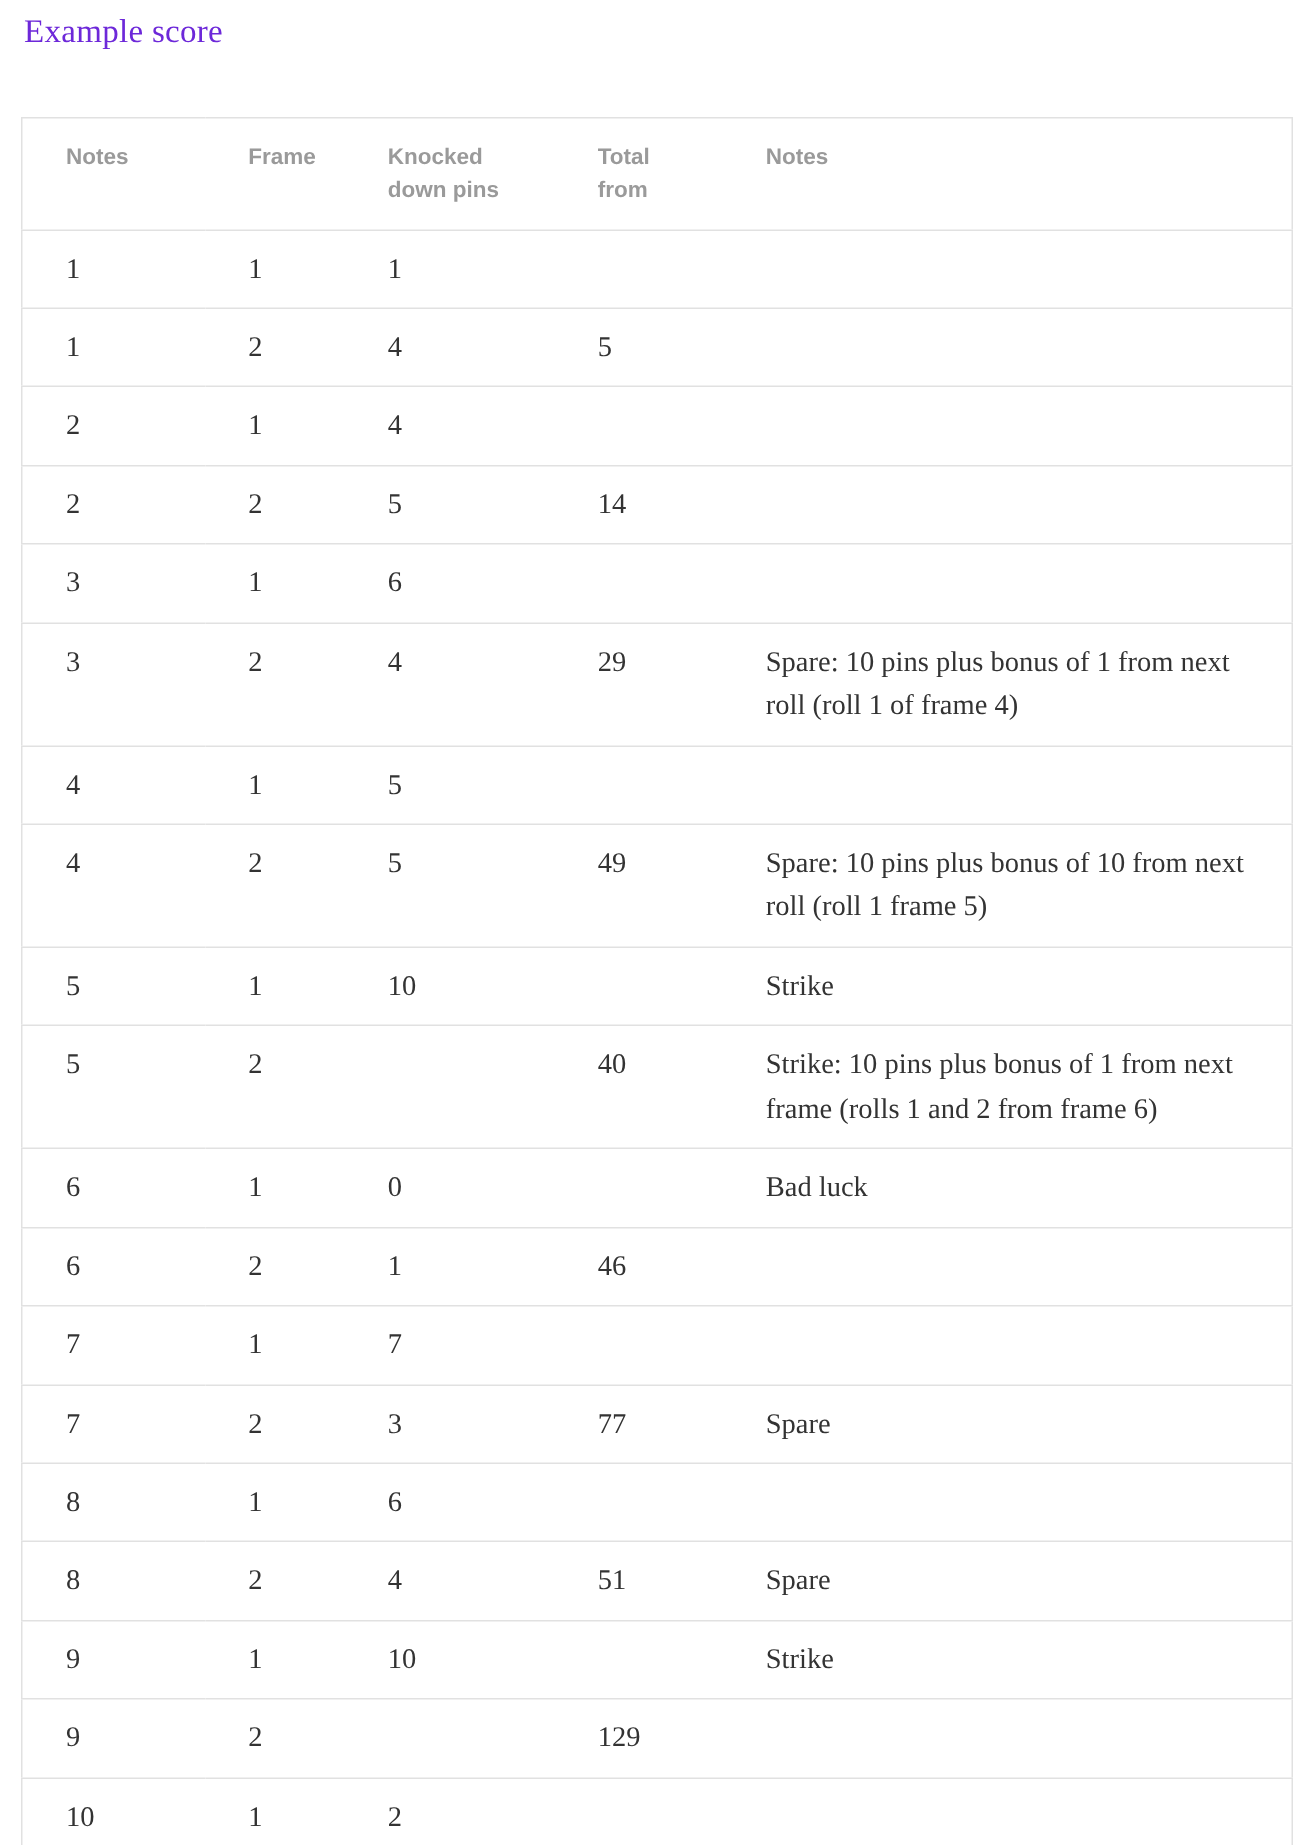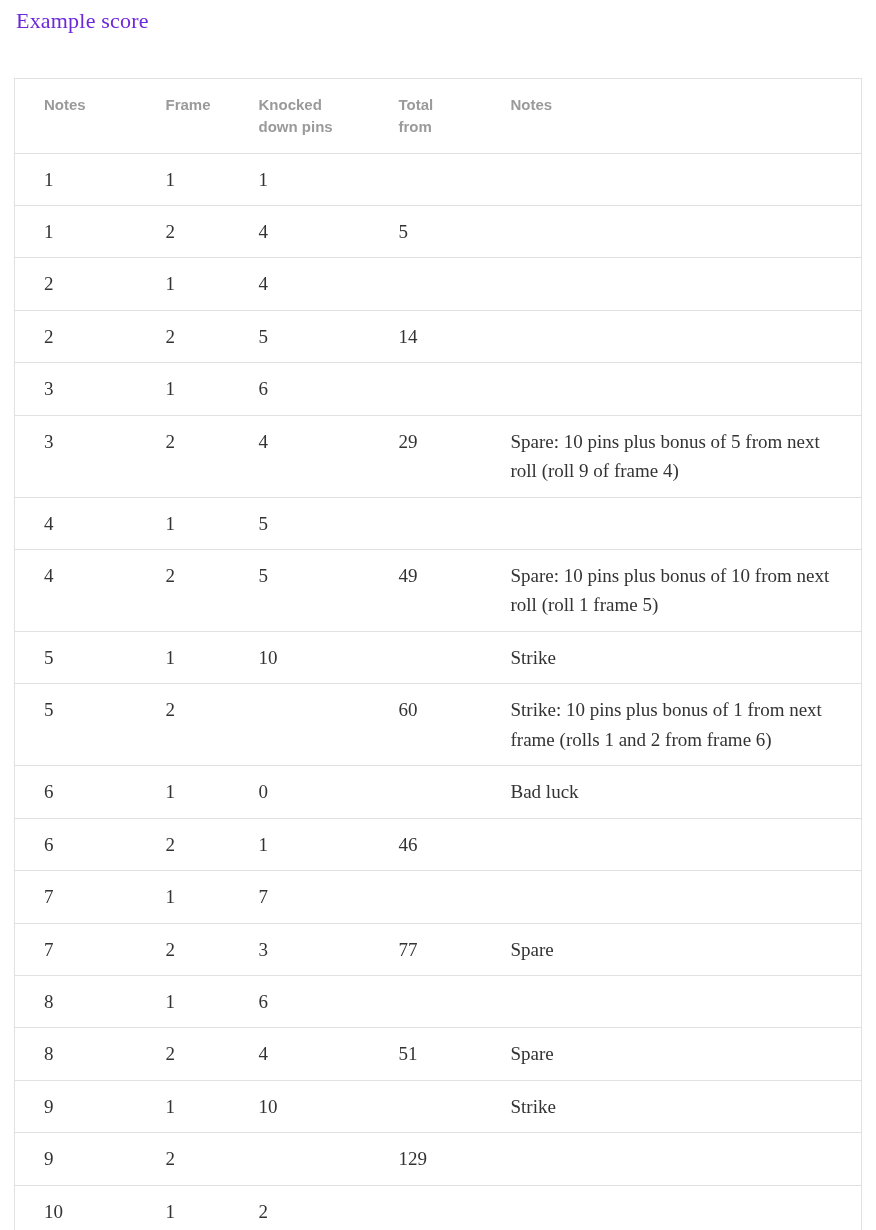--- a/index.html
+++ b/index.html
@@ -120,21 +120,21 @@
           <td class="col-1">1</td>
           <td class="col-2">6</td>
           <td class="col-3"></td>
           <td class="col-4"></td>
         </tr>
         <tr>
           <td class="col-0">3</td>
           <td class="col-1">2</td>
           <td class="col-2">4</td>
           <td class="col-3">29</td>
-          <td class="col-4">Spare: 10 pins plus bonus of 5 from next roll (roll 9 of frame 4)</td>
+          <td class="col-4">Spare: 10 pins plus bonus of 1 from next roll (roll 1 of frame 4)</td>
         </tr>
         <tr>
           <td class="col-0">4</td>
           <td class="col-1">1</td>
           <td class="col-2">5</td>
           <td class="col-3"></td>
           <td class="col-4"></td>
         </tr>
         <tr>
           <td class="col-0">4</td>
@@ -147,21 +147,21 @@
           <td class="col-0">5</td>
           <td class="col-1">1</td>
           <td class="col-2">10</td>
           <td class="col-3"></td>
           <td class="col-4">Strike</td>
         </tr>
         <tr>
           <td class="col-0">5</td>
           <td class="col-1">2</td>
           <td class="col-2"></td>
-          <td class="col-3">60</td>
+          <td class="col-3">40</td>
           <td class="col-4">Strike: 10 pins plus bonus of 1 from next frame (rolls 1 and 2 from frame 6)</td>
         </tr>
         <tr>
           <td class="col-0">6</td>
           <td class="col-1">1</td>
           <td class="col-2">0</td>
           <td class="col-3"></td>
           <td class="col-4">Bad luck</td>
         </tr>
         <tr>

